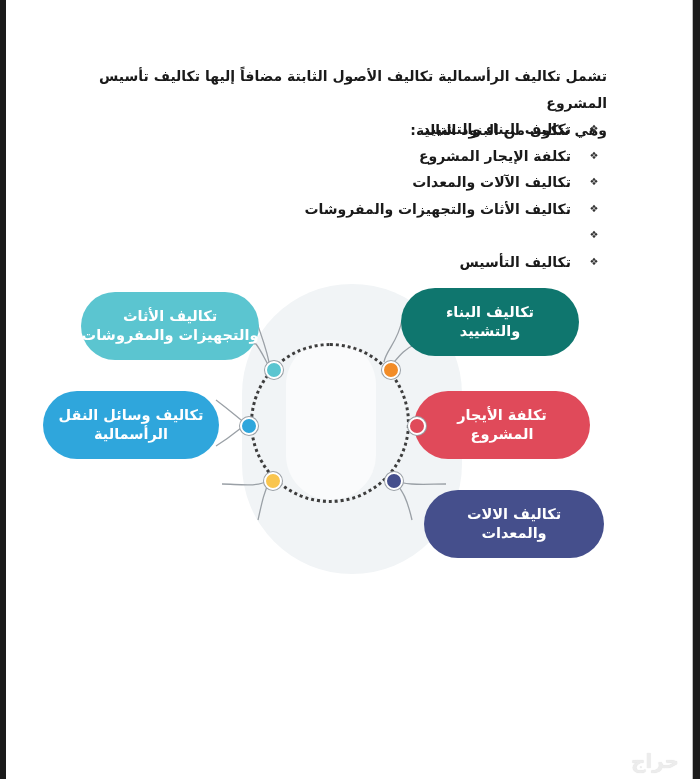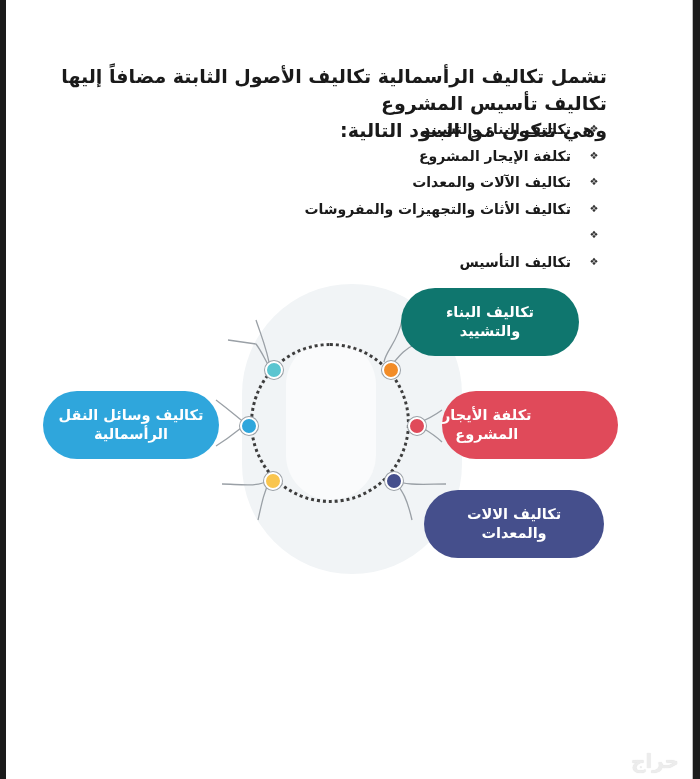--- a/index.html
+++ b/index.html
@@ -19,21 +19,21 @@
     }
     .doc-title {
       position: absolute; right: 86px; top: 14px;
       font-size: 17px; font-weight: bold; color: #2a7d7a;
       text-decoration: underline; text-underline-offset: 4px;
       direction: rtl; white-space: nowrap;
     }
     .intro {
       position: absolute; right: 86px; top: 63px; width: 560px;
       direction: rtl; text-align: right;
-      font-size: 19px; font-weight: bold; color: #1a1a1a; line-height: 27px;
+      font-size: 14px; font-weight: bold; color: #1a1a1a; line-height: 27px;
     }
     .bullets {
       position: absolute; right: 92px; top: 116px; direction: rtl;
       list-style: none; margin: 0; padding: 0;
     }
     .bullets li {
       height: 26.6px; line-height: 26.6px; font-size: 14px; font-weight: bold; color: #1a1a1a;
       white-space: nowrap; display: flex; align-items: center;
     }
     .bullets .diamond {
@@ -142,36 +142,42 @@
 
 
     <div class="pill" style="left:395px; top:8px; background:#0f766e;">
       <div>
         <div>تكاليف البناء</div>
         <div>والتشييد</div>
       </div>
     </div>
     <div class="node" style="left:376px; top:81px; background:#f28c28;"></div>
 
-    <div class="pill" style="left:436px; top:111px; width:176px; background:#e04a5a;justify-content:flex-end;">
+    <div class="pill" style="left:408px; top:111px; width:176px; background:#e04a5a;">
       <div>
         <div>تكلفة الأيجار</div>
         <div>المشروع</div>
       </div>
     </div>
     <div class="node" style="left:402px; top:137px; background:#e04a5a;"></div>
 
     <div class="pill" style="left:418px; top:210px; width:180px; background:#454f8c;">
       <div>
         <div>تكاليف الالات</div>
         <div>والمعدات</div>
       </div>
     </div>
     <div class="node" style="left:379px; top:192px; background:#454f8c;"></div>
 
+    <div class="pill" style="left:75px; top:12px; background:#5bc5d0;">
+      <div>
+        <div>تكاليف الأثاث</div>
+        <div>والتجهيزات والمفروشات</div>
+      </div>
+    </div>
     <div class="node" style="left:259px; top:81px; background:#5bc5d0;"></div>
 
     <div class="pill" style="left:37px; top:111px; width:176px; background:#2fa6dc;">
       <div>
         <div>تكاليف وسائل النقل</div>
         <div>الرأسمالية</div>
       </div>
     </div>
     <div class="node" style="left:234px; top:137px; background:#2fa6dc;"></div>
 

